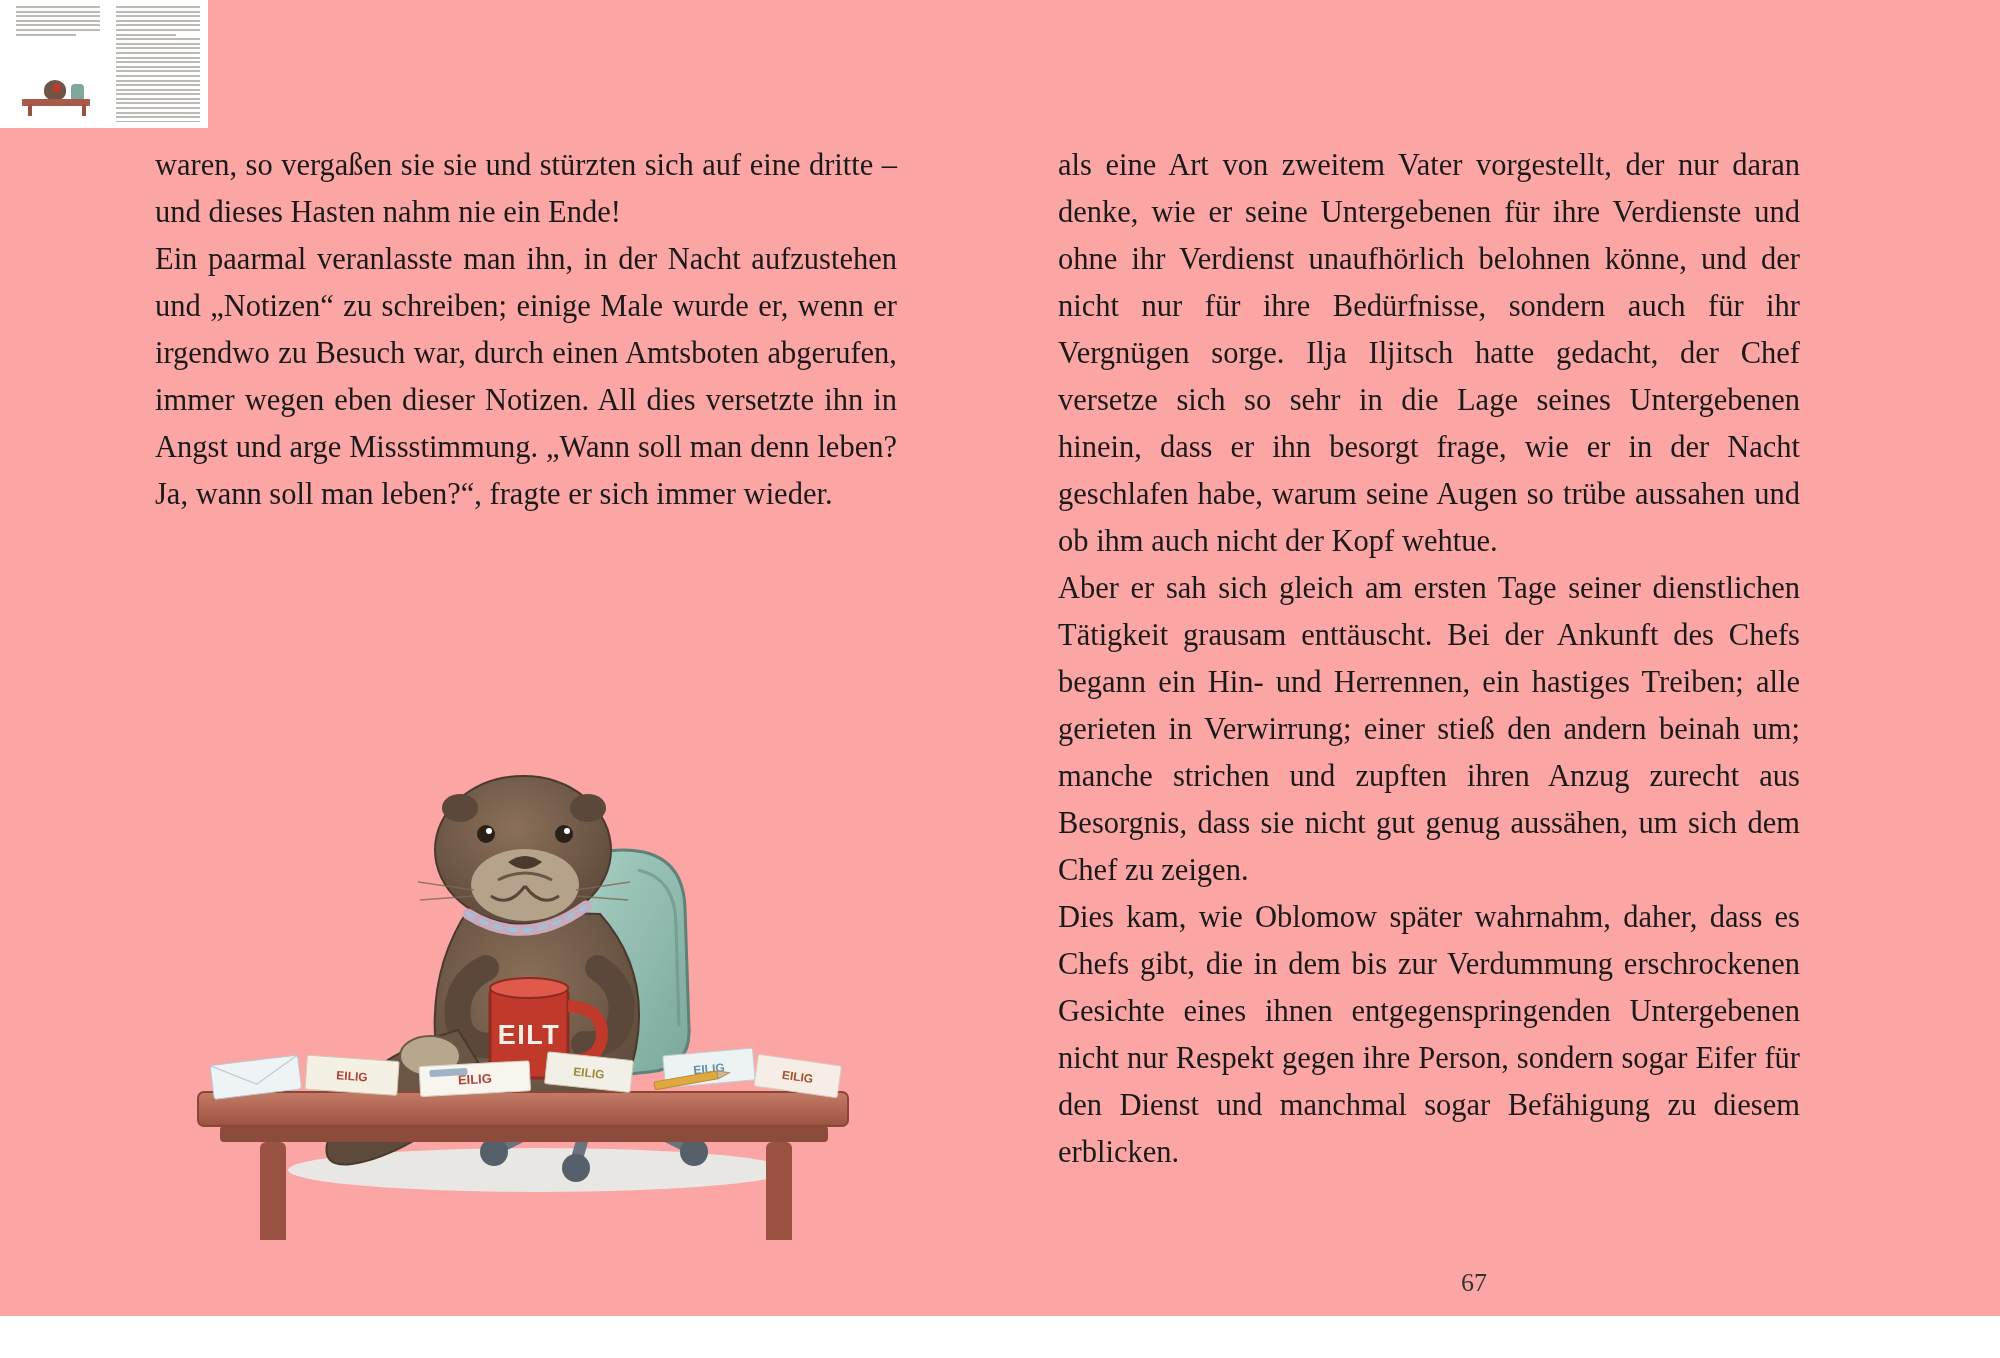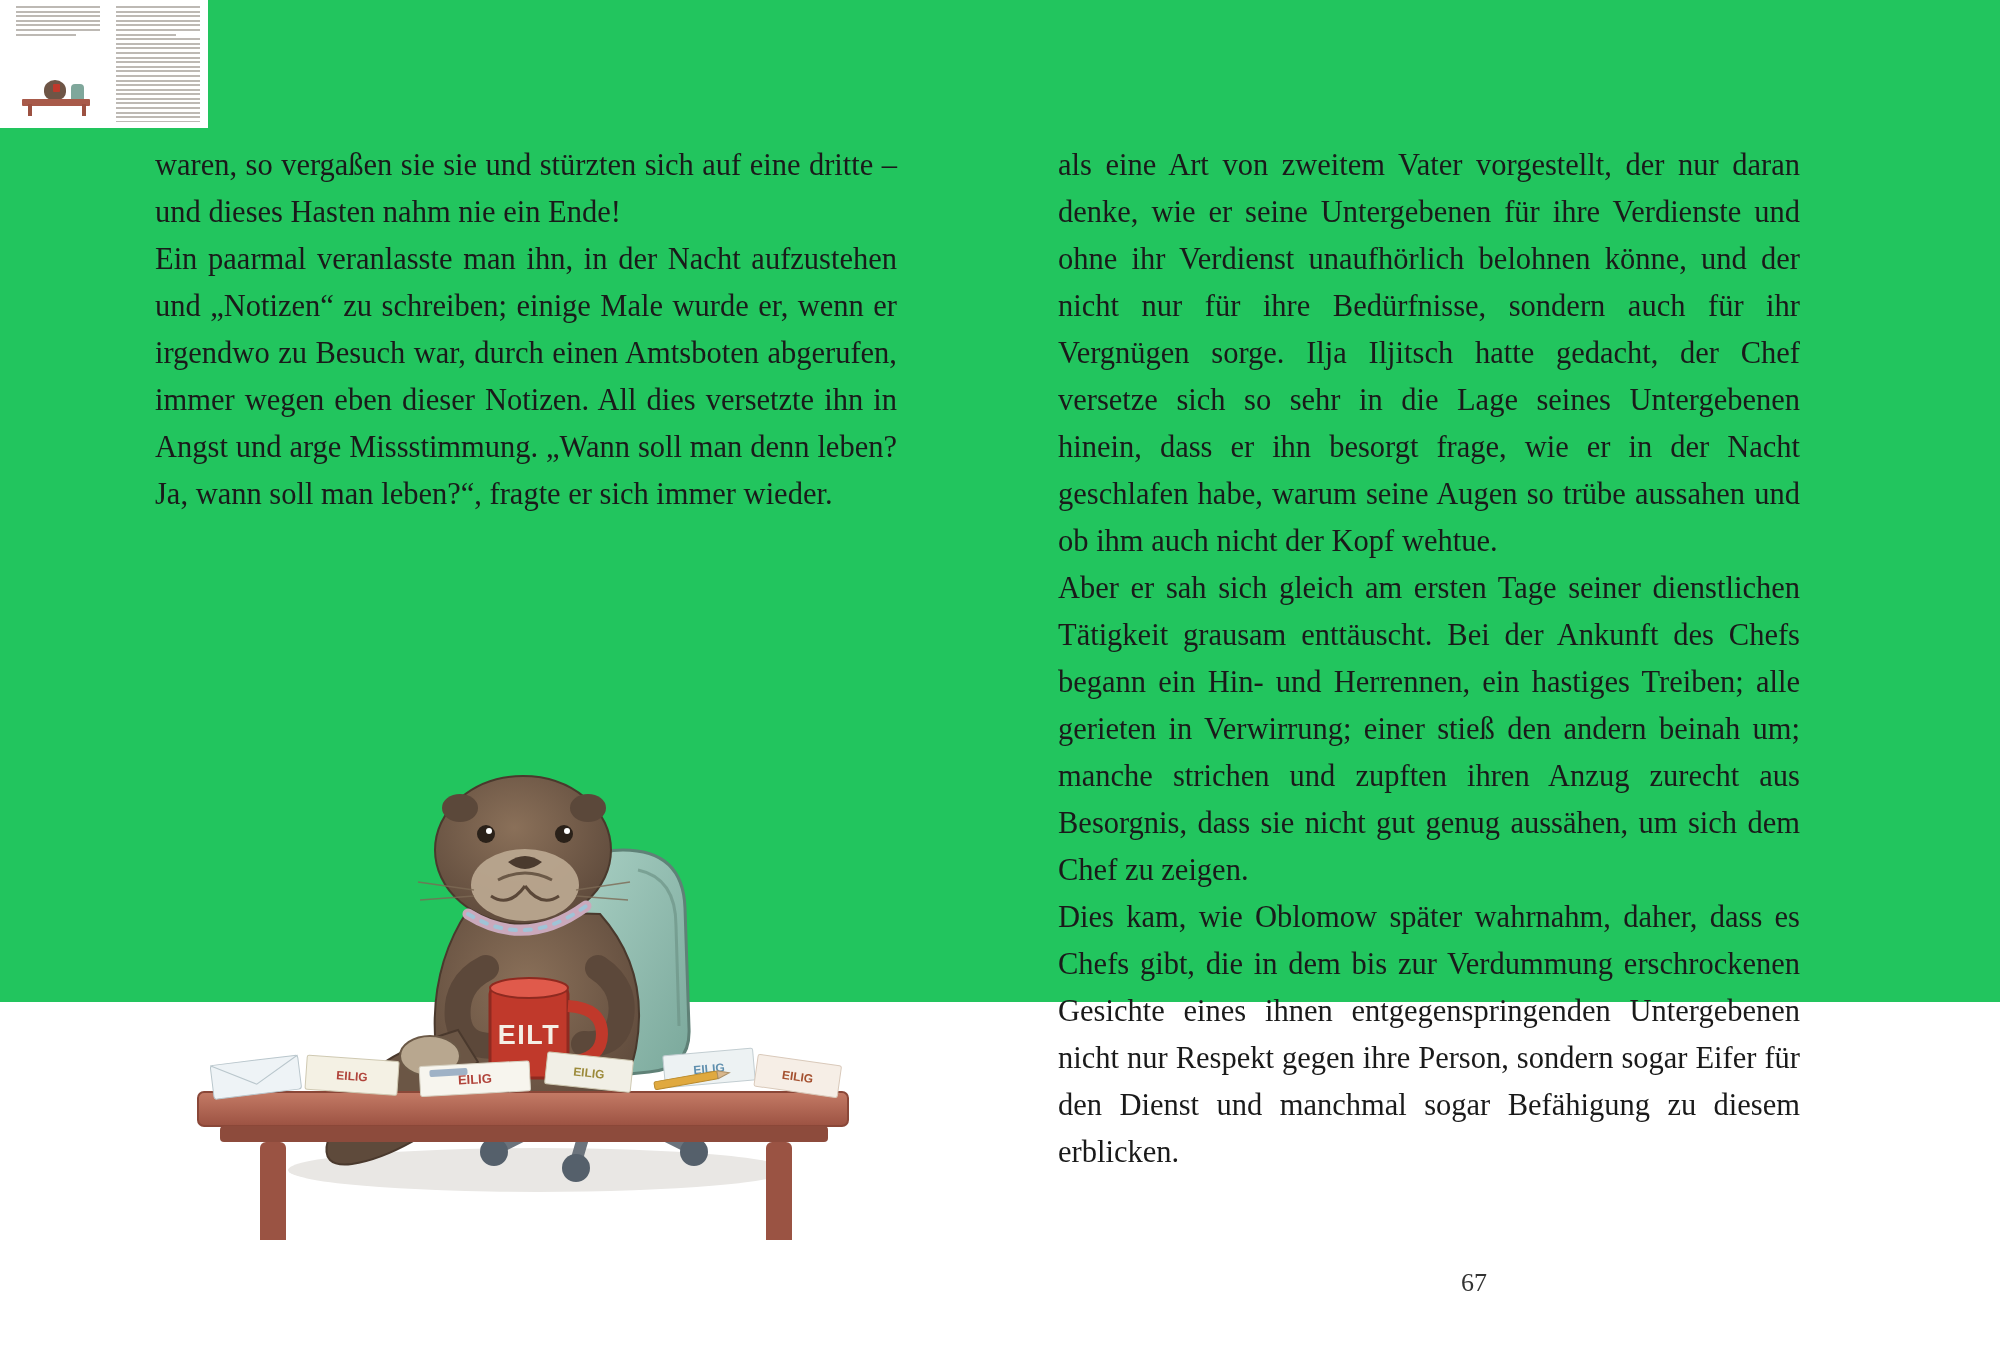--- a/index.html
+++ b/index.html
@@ -11,22 +11,22 @@
     width: 2000px;
     height: 1358px;
     overflow: hidden;
     font-family: "Liberation Serif", serif;
     color: #1b1b1b;
   }
 
   .page-spread {
     position: relative;
     width: 2000px;
-    height: 1002px;
-    background: #22c55e;
+    height: 1316px;
+    background: #fca5a5;
   }
 
   
   .corner-thumb {
     position: absolute;
     left: 0;
     top: 0;
     width: 208px;
     height: 128px;
     background: #ffffff;

